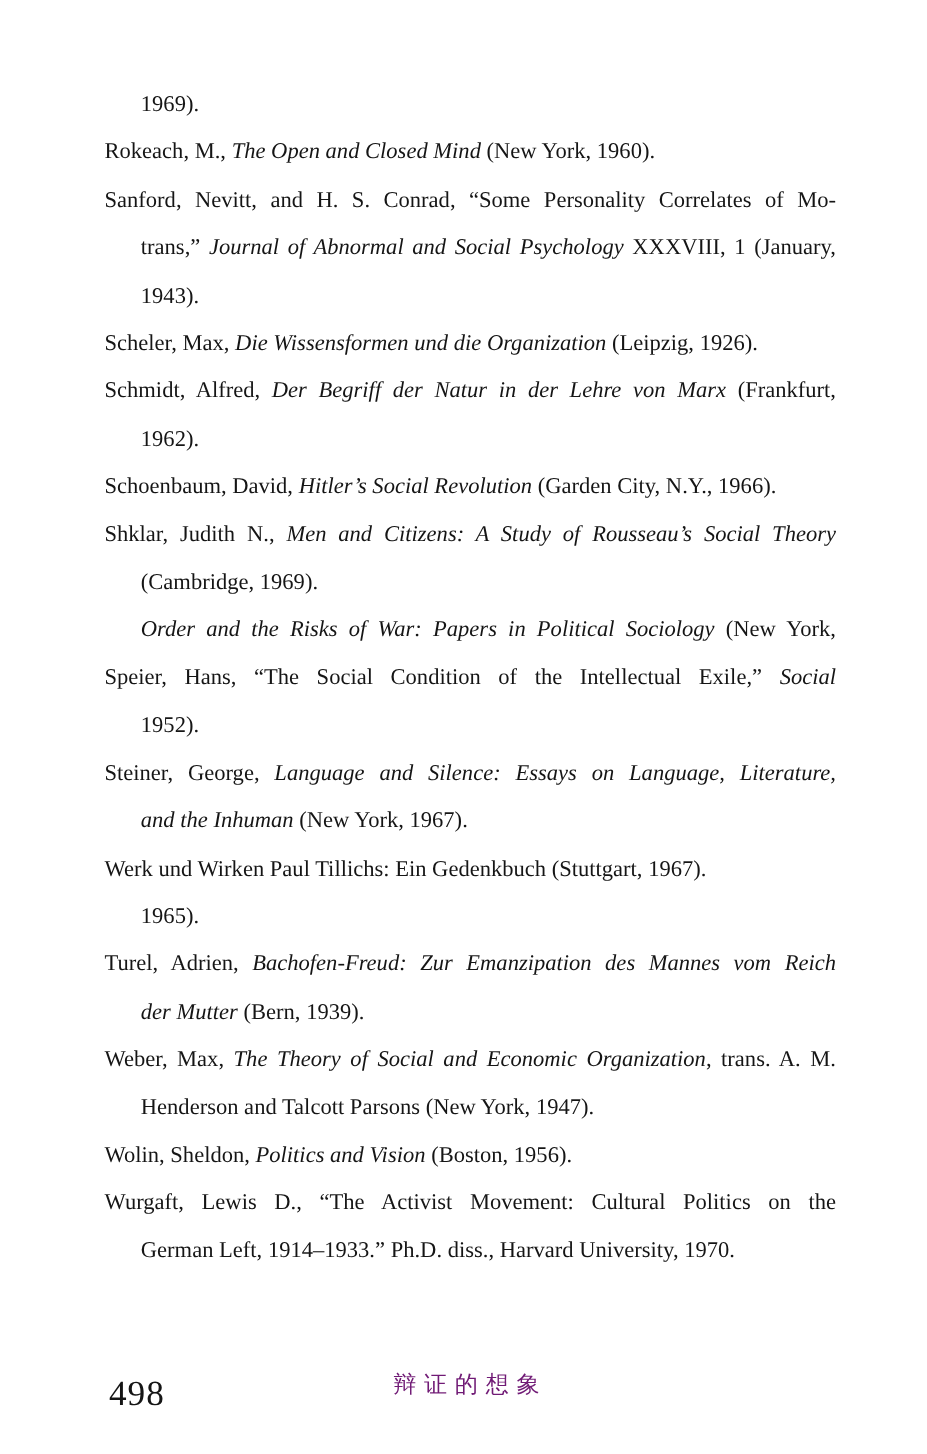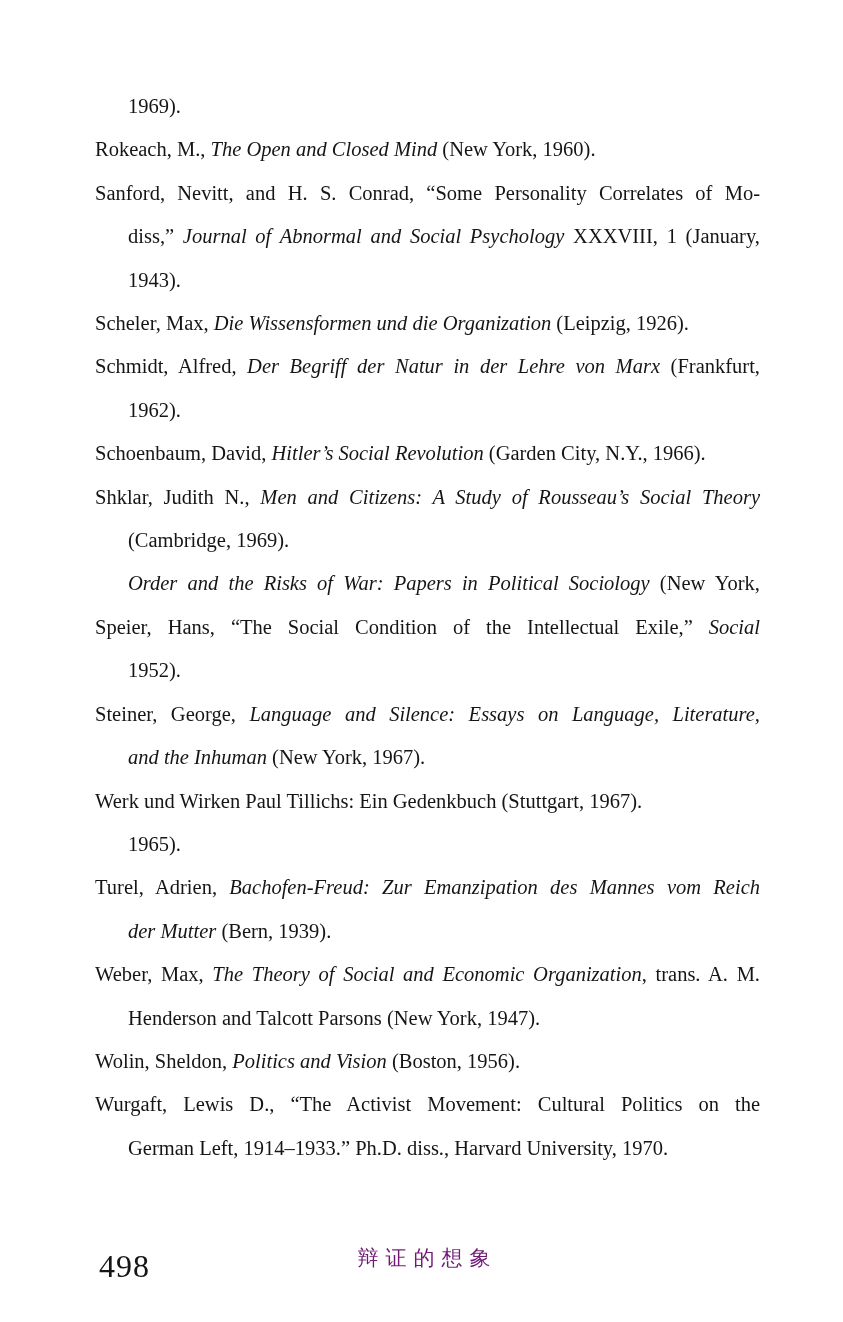--- a/index.html
+++ b/index.html
@@ -11,21 +11,21 @@
     position: relative;
     width: 843px;
     height: 1322px;
     background: #ffffff;
     overflow: hidden;
     font-family: "Liberation Serif", "DejaVu Serif", serif;
     color: #151515;
   }
   .text-block {
     position: absolute;
-    top: 85px;
+    top: 74px;
     left: 95px;
     width: 665px;
     font-size: 20.5px;
     line-height: 43.4px;
   }
   .entry { margin: 0; }
   .line {
     white-space: nowrap;
     text-align: left;
   }
@@ -64,21 +64,21 @@
 
   <div class="text-block">
       <div class="entry">
         <div class="line indent"><span>1969).</span></div>
       </div>
       <div class="entry">
         <div class="line"><span>Rokeach, M., </span><span class="it">The Open and Closed Mind</span><span> (New York, 1960).</span></div>
       </div>
       <div class="entry">
         <div class="line justify"><span>Sanford, Nevitt, and H. S. Conrad, “Some Personality Correlates of Mo-</span></div>
-        <div class="line indent justify"><span>diss,” </span><span class="it">Journal of Abnormal and Social Psychology</span><span> XXXVIII, 1 (January,</span></div>
+        <div class="line indent justify"><span>trans,” </span><span class="it">Journal of Abnormal and Social Psychology</span><span> XXXVIII, 1 (January,</span></div>
         <div class="line indent"><span>1943).</span></div>
       </div>
       <div class="entry">
         <div class="line"><span>Scheler, Max, </span><span class="it">Die Wissensformen und die Organization</span><span> (Leipzig, 1926).</span></div>
       </div>
       <div class="entry">
         <div class="line justify"><span>Schmidt, Alfred, </span><span class="it">Der Begriff der Natur in der Lehre von Marx</span><span> (Frankfurt,</span></div>
         <div class="line indent"><span>1962).</span></div>
       </div>
       <div class="entry">

